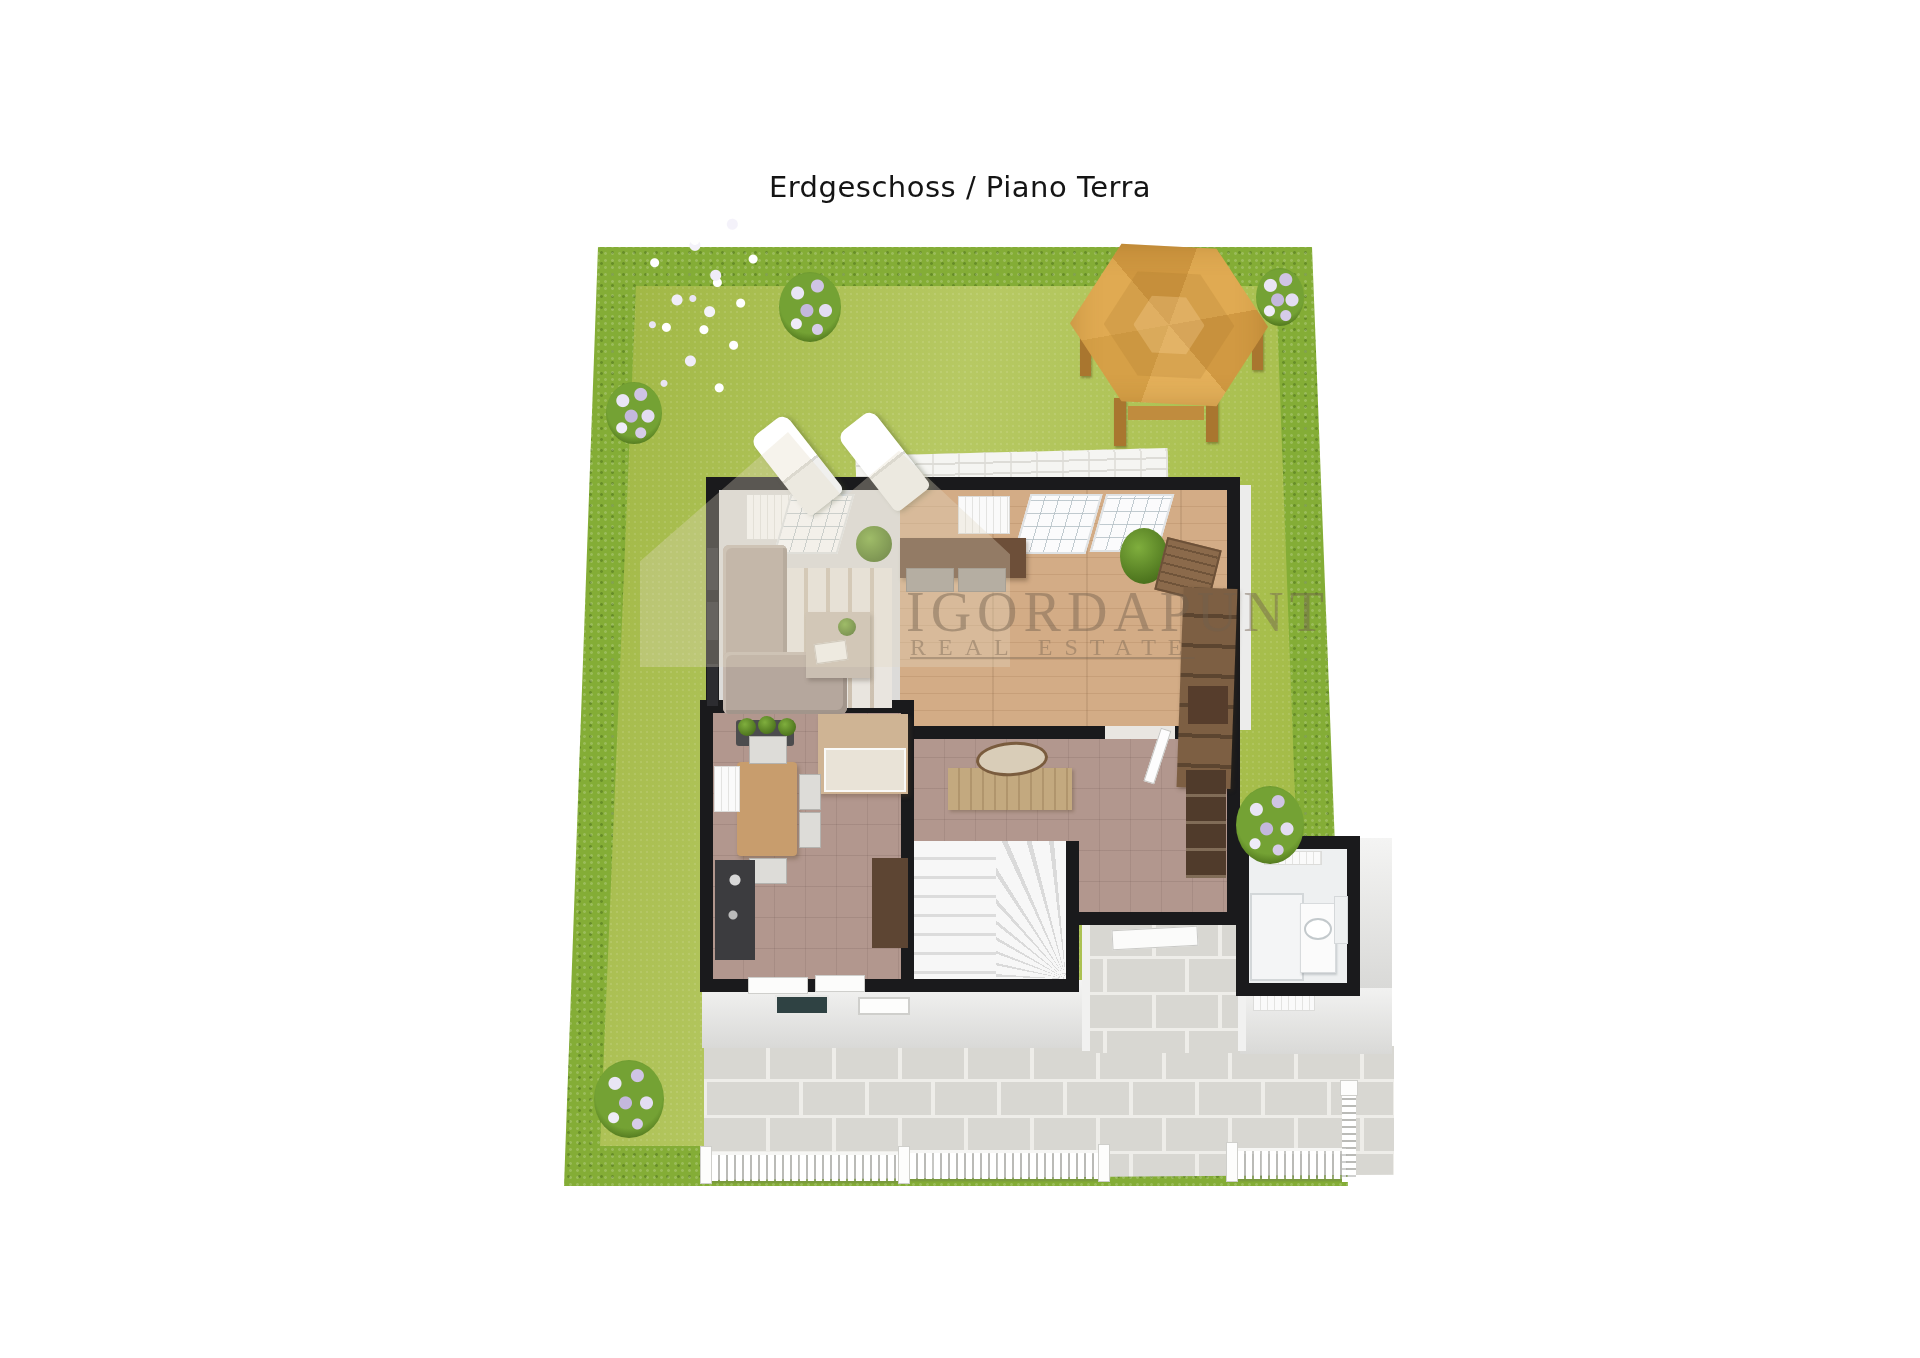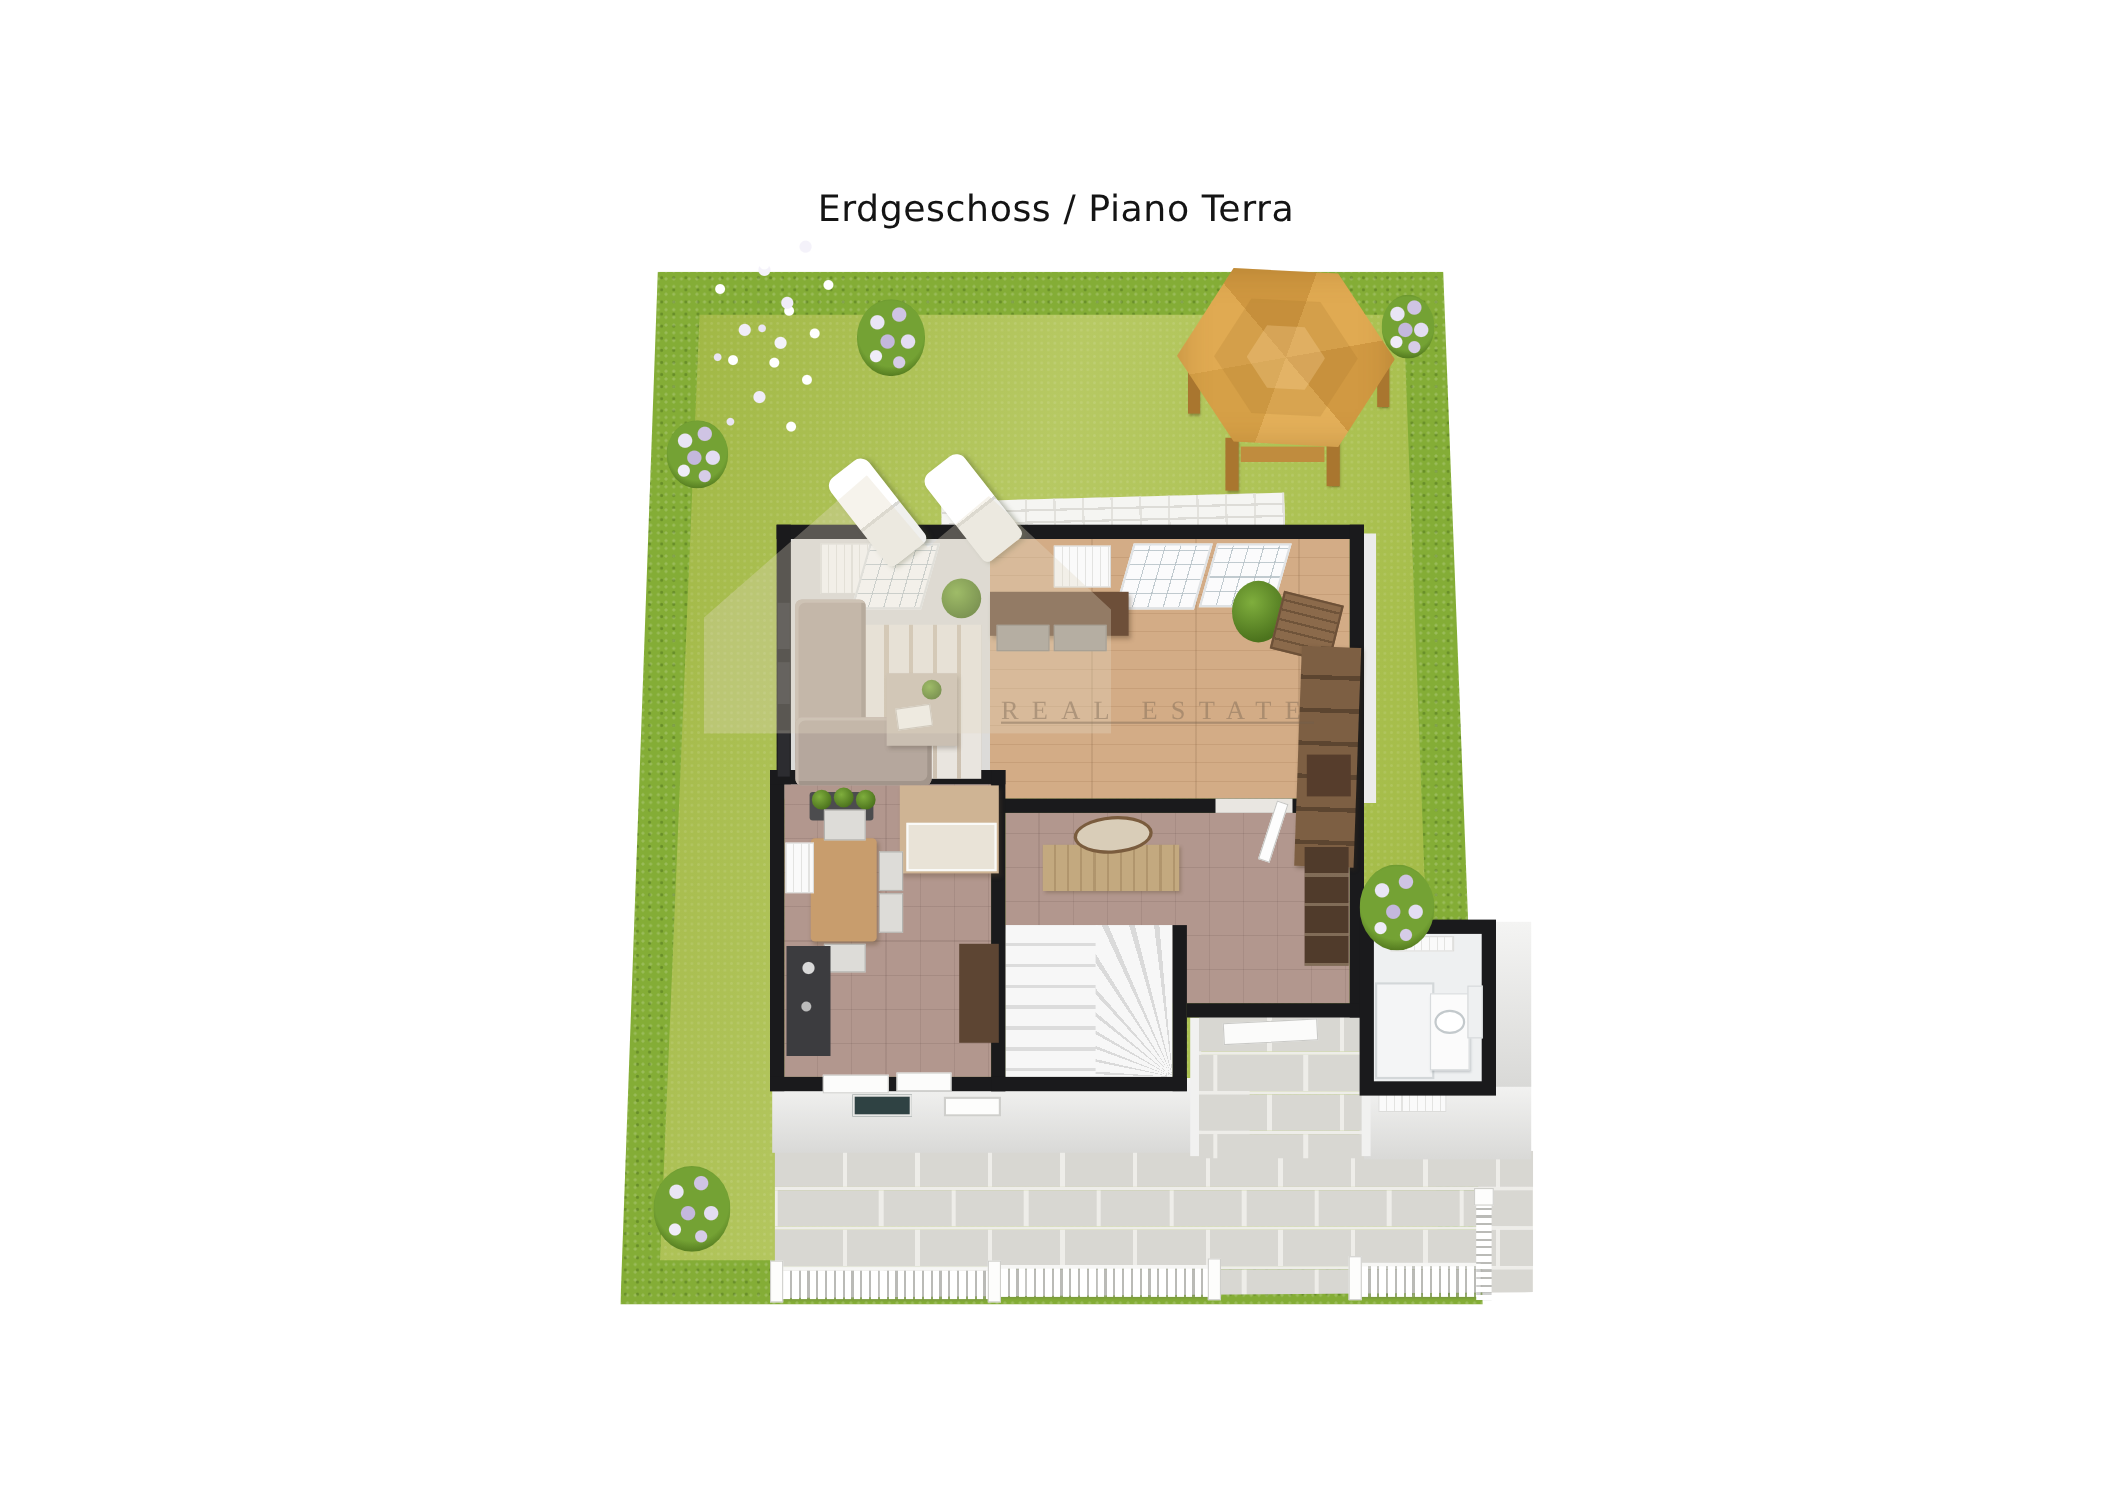--- a/index.html
+++ b/index.html
@@ -1,21 +1,21 @@
 <!DOCTYPE html>
 <html><head>
 <meta charset="utf-8">
 <style>
   html,body{margin:0;padding:0;background:#ffffff;}
   #canvas{position:relative;width:1920px;height:1358px;background:#ffffff;overflow:hidden;
           font-family:"DejaVu Sans","Liberation Sans",sans-serif;}
   .abs{position:absolute;}
 
   
-  #plan-title{left:0;right:0;top:170px;text-align:center;font-size:33px;color:#141414;letter-spacing:.5px;}
+  #plan-title{left:0;right:0;top:170px;text-align:center;font-size:29px;color:#141414;letter-spacing:.5px;}
 
   
   #hedge{left:560px;top:243px;width:795px;height:947px;
     background-color:#84ad36;
     background-image:radial-gradient(rgba(255,255,255,.18) 1px,transparent 1.8px),
                      radial-gradient(rgba(38,70,8,.30) 1px,transparent 1.8px);
     background-size:7px 7px,11px 11px;background-position:0 0,3px 4px;
     clip-path:polygon(38px 4px,752px 4px,788px 943px,4px 943px);}
   #grass{left:560px;top:243px;width:795px;height:947px;
     background-image:
@@ -264,15 +264,16 @@
   <div class="abs shrub dots-white" style="left:630px;top:228px;width:112px;height:124px;"></div>
   <div class="abs shrub dots-white" style="left:672px;top:208px;width:104px;height:116px;"></div>
   <div class="abs shrub dots-white" style="left:640px;top:296px;width:120px;height:112px;"></div>
   <div class="abs flowers" style="left:779px;top:272px;width:62px;height:70px;"></div>
   <div class="abs flowers" style="left:606px;top:382px;width:56px;height:62px;"></div>
   <div class="abs flowers" style="left:594px;top:1060px;width:70px;height:78px;"></div>
   <div class="abs flowers" style="left:1236px;top:786px;width:68px;height:78px;"></div>
   <div class="abs flowers" style="left:1256px;top:268px;width:48px;height:58px;"></div>
 
   <div class="abs" id="wm-logo"></div>
+  <div class="abs" id="wm-brand">IGORDAPUNT</div>
   <div class="abs" id="wm-tagline">REAL ESTATE</div>
 
 </div>
 
 </body></html>

